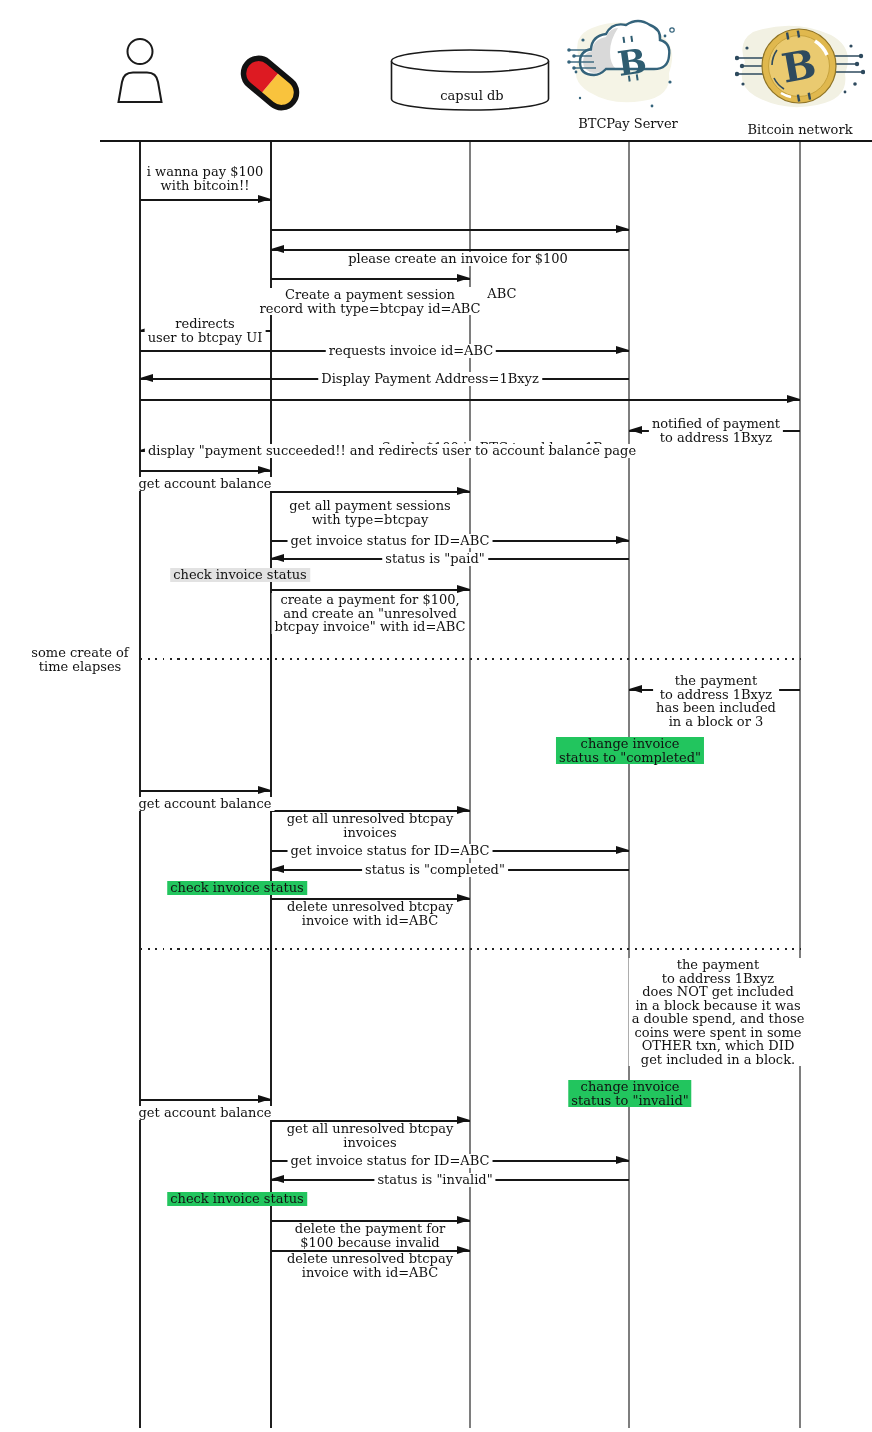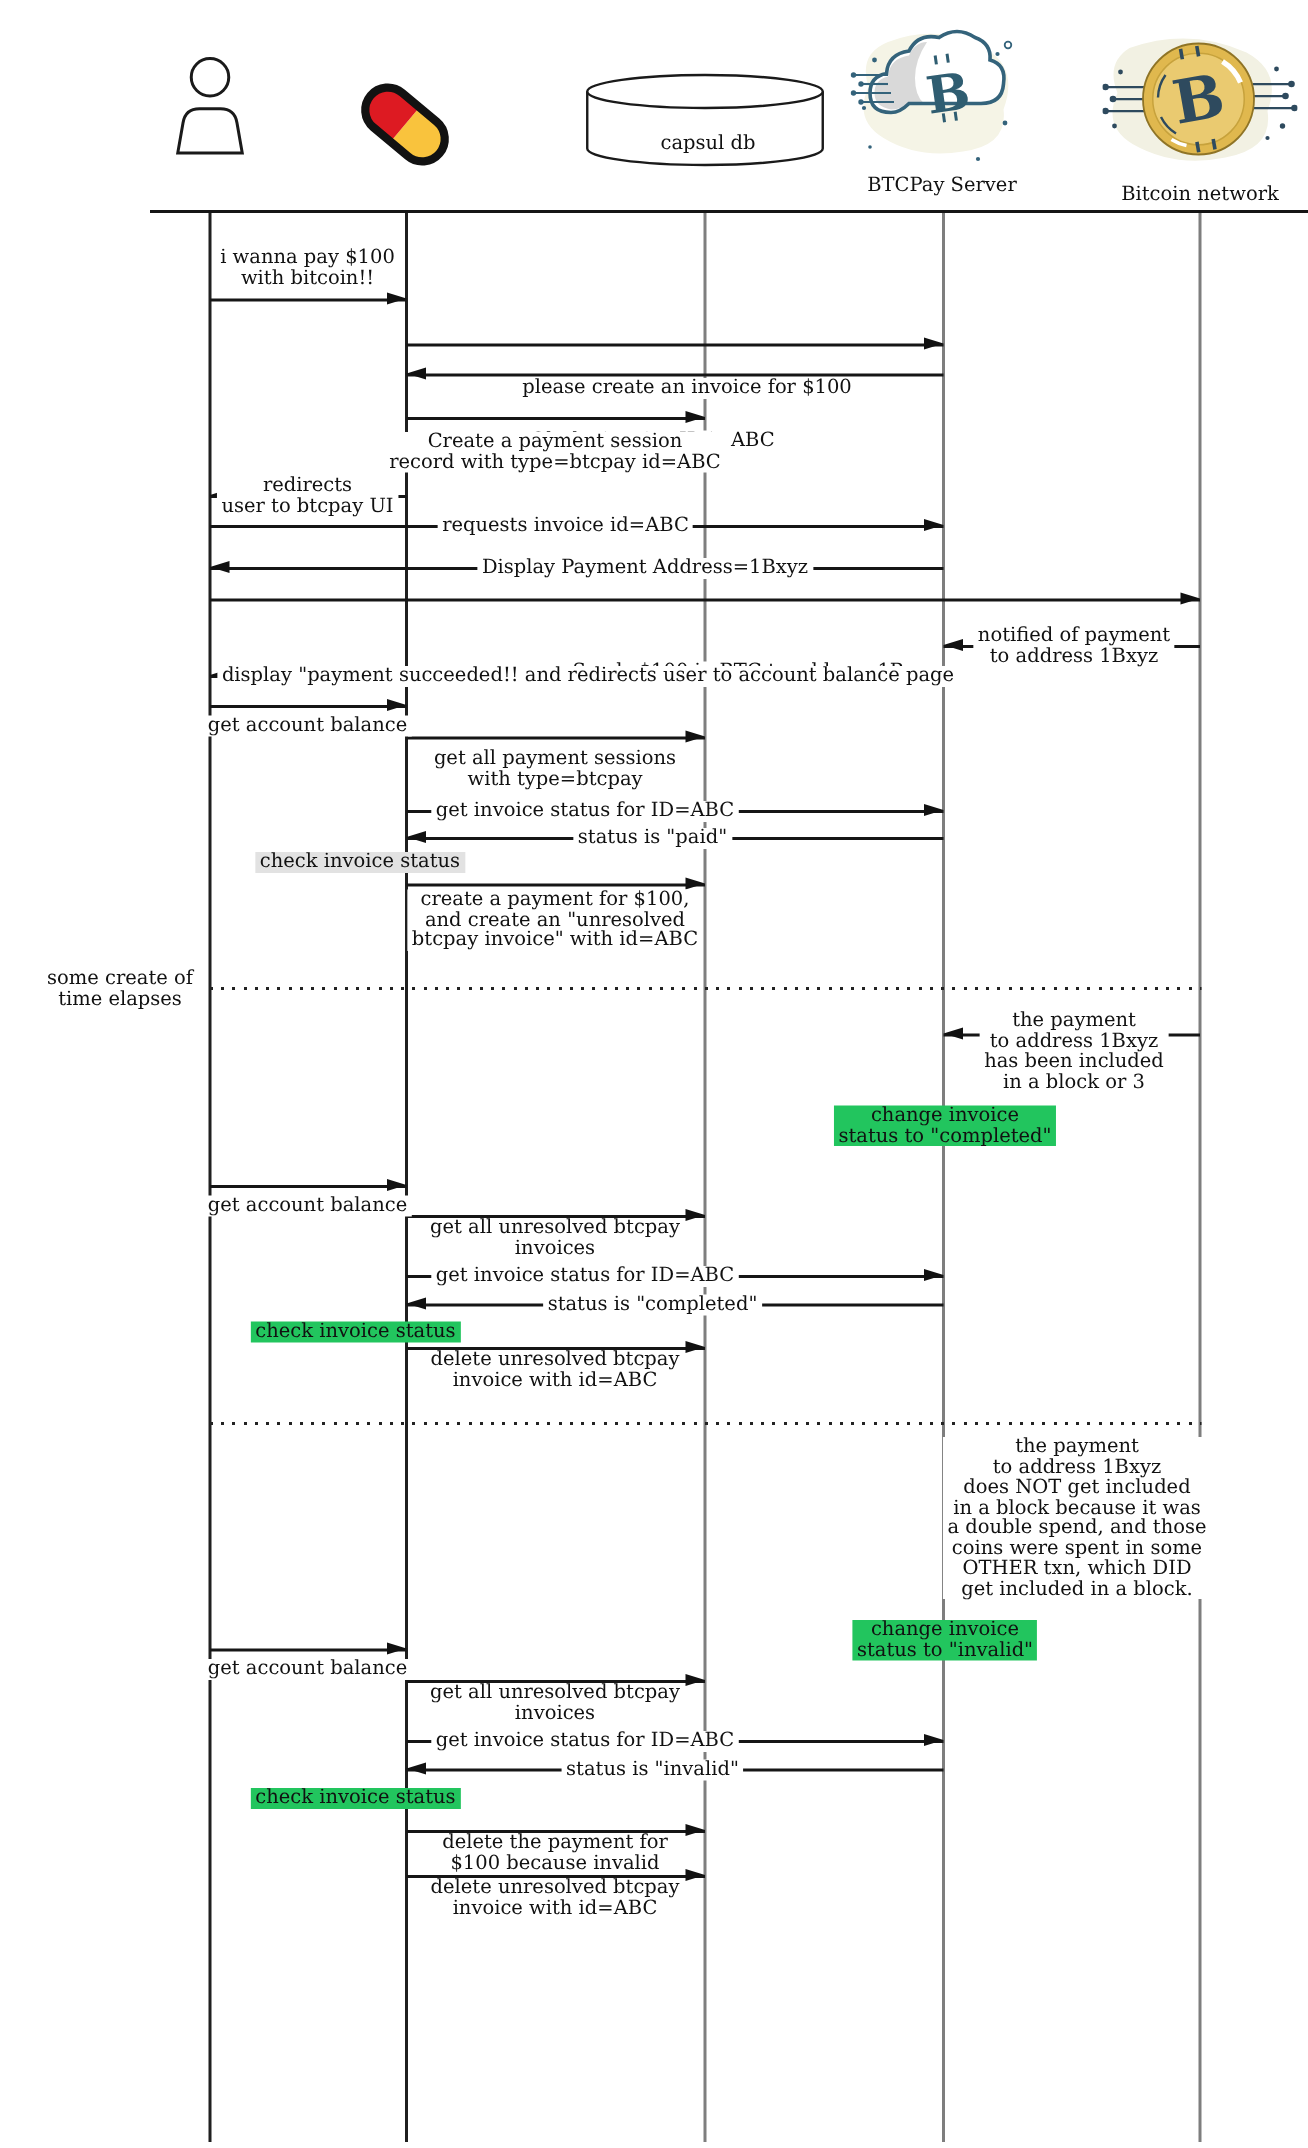--- a/index.html
+++ b/index.html
@@ -156,21 +156,21 @@
       <div>record with type=btcpay id=ABC</div>
     </div>
     <div class="abs msg-line" style="left: 140px; top: 330.25px; width: 131px;"></div>
     <div class="abs arrowhead left" style="left: 140px; top: 326px;"></div>
     <div class="abs msg-label" style="left: 205px; top: 317px;">
       <div>redirects</div>
       <div>user to btcpay UI</div>
     </div>
     <div class="abs msg-line" style="left: 140px; top: 350.25px; width: 489px;"></div>
     <div class="abs arrowhead right" style="left: 616px; top: 346px;"></div>
-    <div class="abs msg-label" style="left: 377px; top: 344px; text-align: right;">
+    <div class="abs msg-label" style="left: 411px; top: 344px; text-align: right;">
       <div>requests invoice id=ABC</div>
     </div>
     <div class="abs msg-line" style="left: 140px; top: 378.25px; width: 489px;"></div>
     <div class="abs arrowhead left" style="left: 140px; top: 374px;"></div>
     <div class="abs msg-label" style="left: 430px; top: 372px;">
       <div>Display Payment Address=1Bxyz</div>
     </div>
     <div class="abs msg-line" style="left: 140px; top: 399.25px; width: 660px;"></div>
     <div class="abs arrowhead right" style="left: 787px; top: 395px;"></div>
     <div class="abs msg-label" style="left: 503px; top: 393px; margin-top: 48px;">

